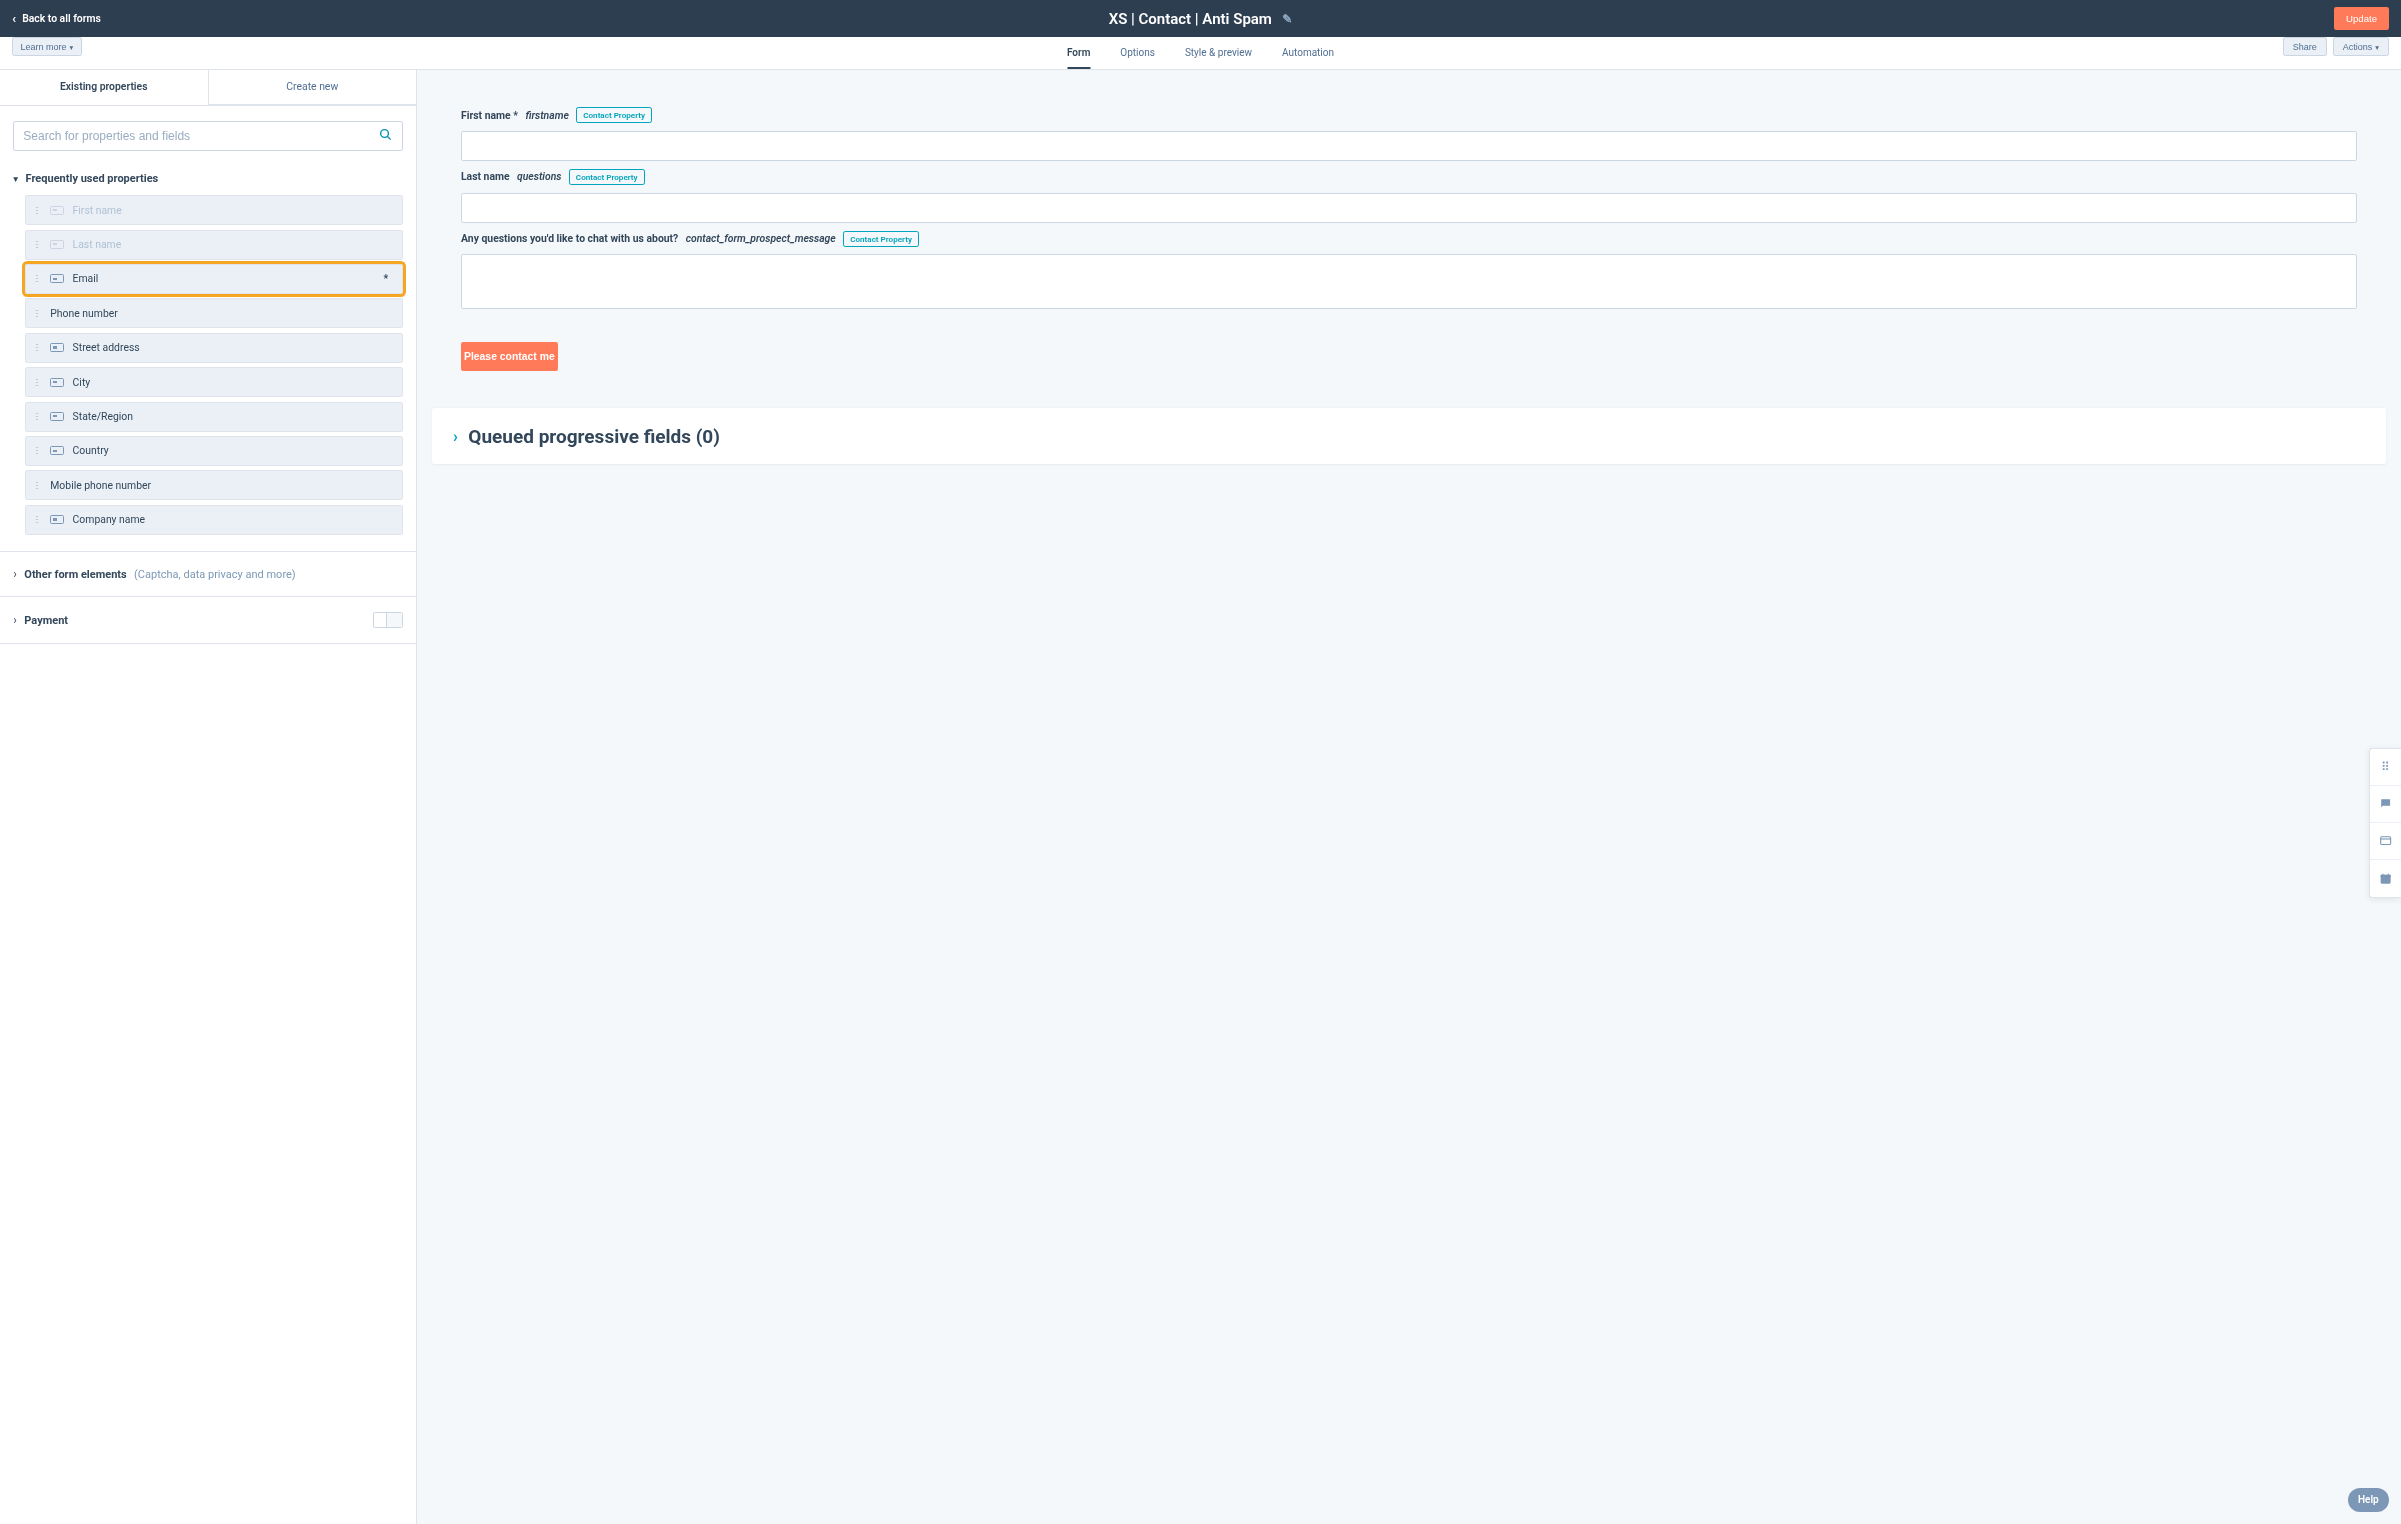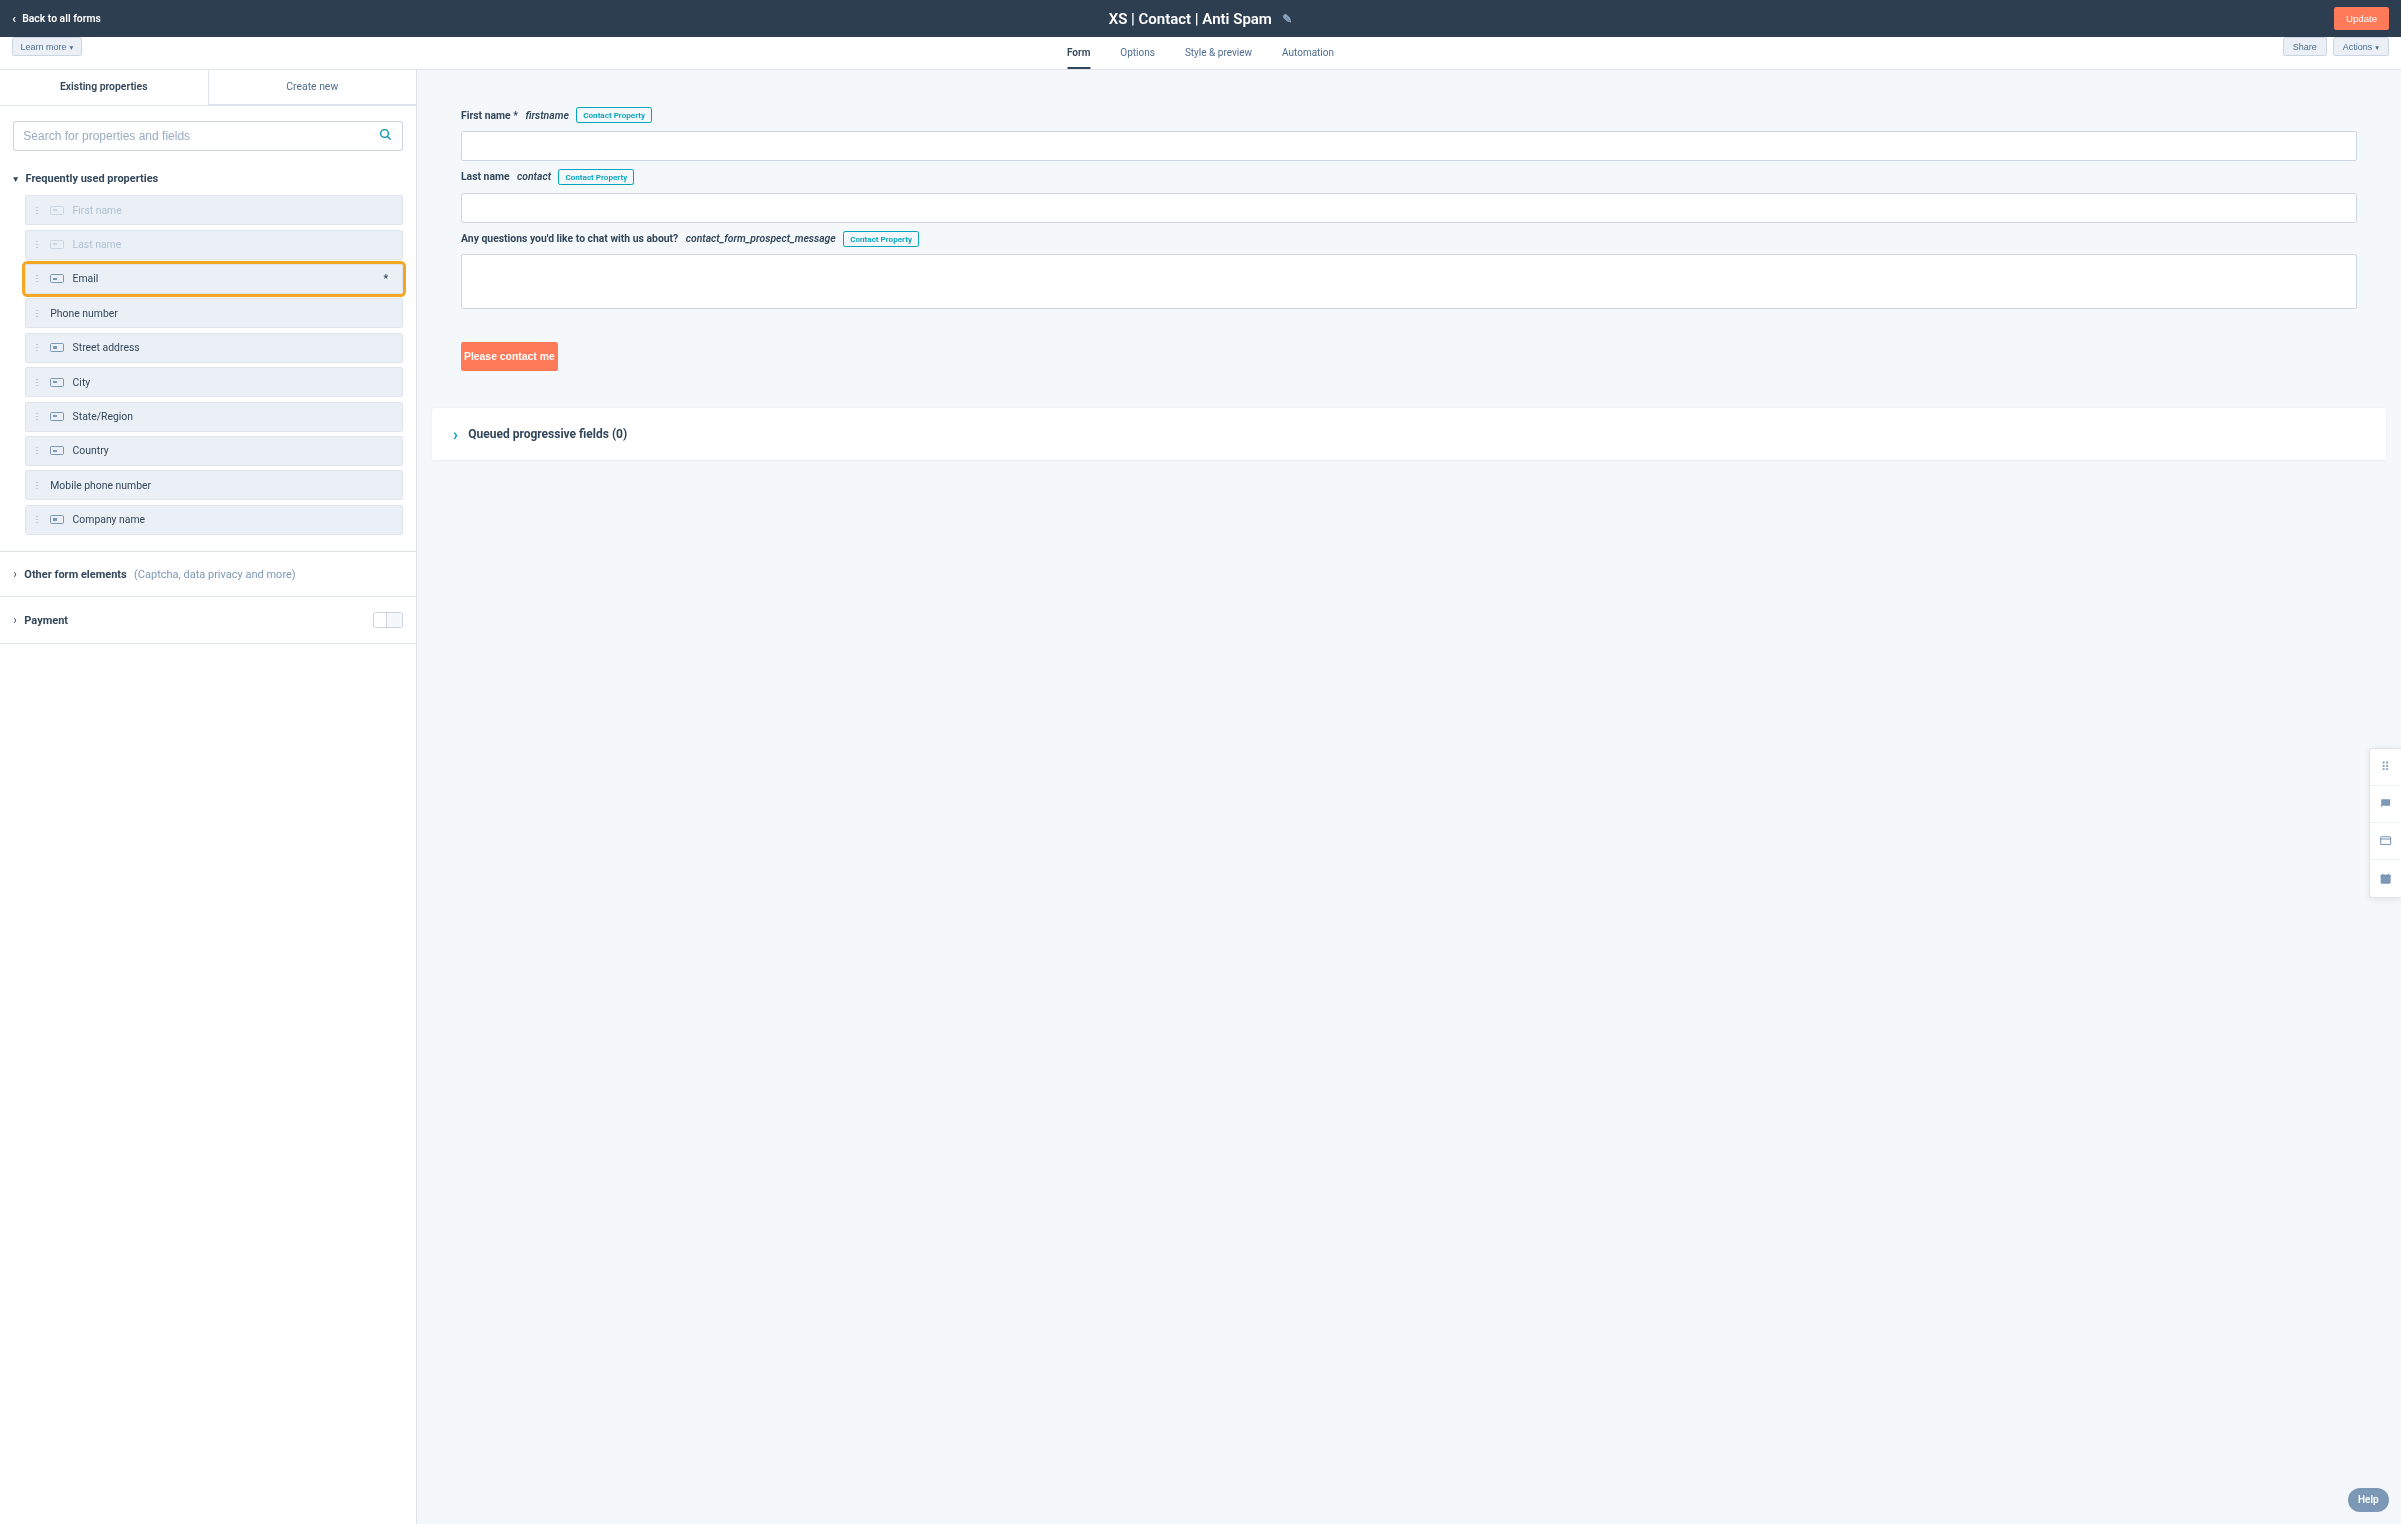--- a/index.html
+++ b/index.html
@@ -308,21 +308,21 @@
     padding: 16.3px 21px;
     box-shadow: 0 0.7px 2.2px rgba(0,0,0,0.06);
   }
   .queued-head {
     display: flex;
     align-items: center;
     gap: 10.4px;
     cursor: pointer;
   }
   .queued-head .chev { color: #00a4bd; font-size: 16.3px; font-weight: 700; }
-  .queued-head .txt { font-size: 12px; font-weight: 700; color: #33475b; }
+  .queued-head .txt { font-size: 19px; font-weight: 700; color: #33475b; }
   
   .float-toolbar {
     position: fixed;
     right: 0;
     top: 54%;
     transform: translateY(-50%);
     background: #fff;
     border: 0.7px solid #dfe3eb;
     border-right: none;
     border-radius: 3px 0 0 3px;
@@ -486,21 +486,21 @@
 
   </div>
 
   <div class="right-panel">
     <div class="form-preview" id="form-preview"><div class="field-block"><div class="field-label-row">
             <span class="field-label">First name *</span>
             <span class="field-internal">firstname</span>
             <span class="tag-badge">Contact Property</span>
           </div><input type="text" class="text-input" style=""></div><div class="field-block"><div class="field-label-row">
             <span class="field-label">Last name</span>
-            <span class="field-internal">contact</span>
+            <span class="field-internal">questions</span>
             <span class="tag-badge">Contact Property</span>
           </div><input type="text" class="text-input" style=""></div><div class="field-block"><div class="field-label-row">
             <span class="field-label">Any questions you'd like to chat with us about?</span>
             <span class="field-internal">contact_form_prospect_message</span>
             <span class="tag-badge">Contact Property</span>
           </div><textarea class="textarea-input" style=""></textarea></div><button class="submit-btn">Please contact me</button></div>
 
     <div class="queued-card">
       <div class="queued-head">
         <span class="chev">›</span>

